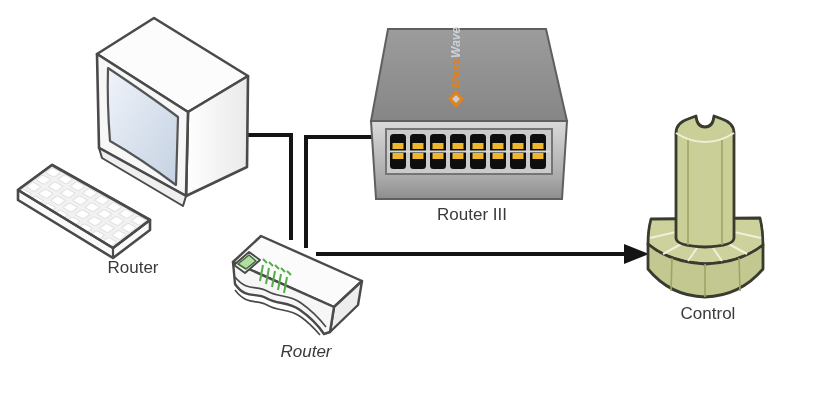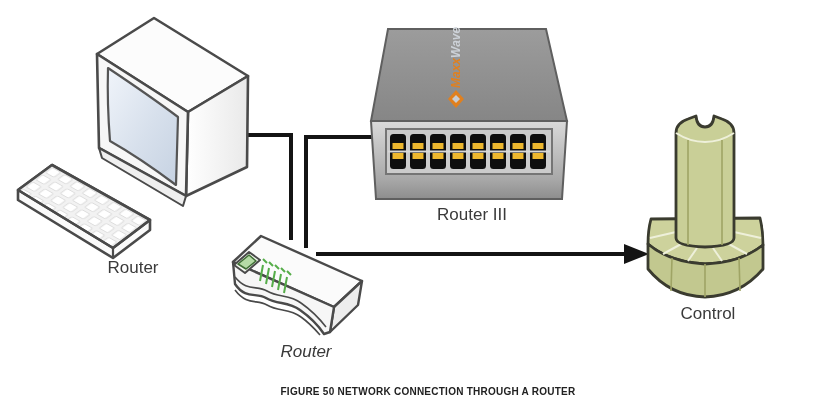--- a/index.html
+++ b/index.html
@@ -150,14 +150,13 @@
       <g stroke="#9fa465" stroke-width="1.6">
         <path d="M688,140 L688,245 M722,140 L722,245"></path>
       </g>
     </g>
   </svg>
 
   <div class="node-label" style="left:133px;top:258px;">Router</div>
   <div class="node-label" style="left:472px;top:205px;">Router III</div>
   <div class="node-label" style="left:306px;top:342px;font-style:italic;">Router</div>
   <div class="node-label" style="left:708px;top:304px;">Control</div>
-  <div class="figure-caption" style="left:428px;top:386px;">FIGURE 50 NETWORK CONNECTION THROUGH A ROUTER</div>
 </div>
 
 </body></html>

